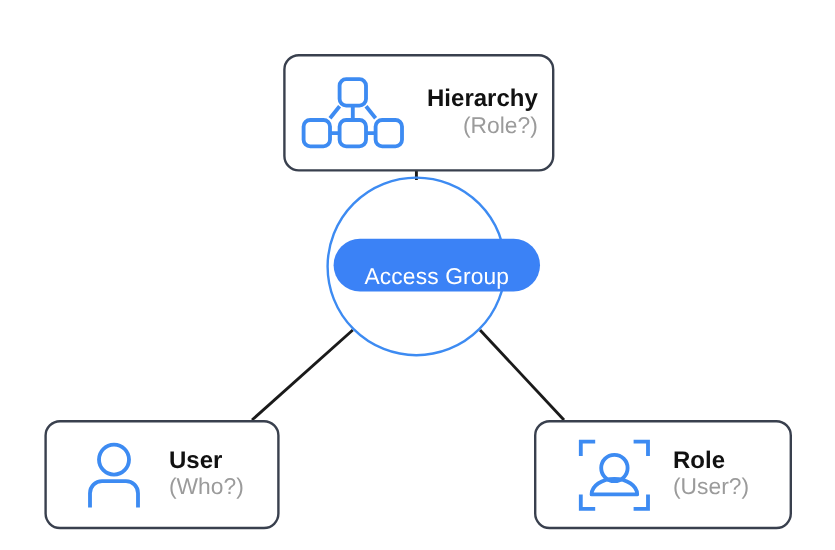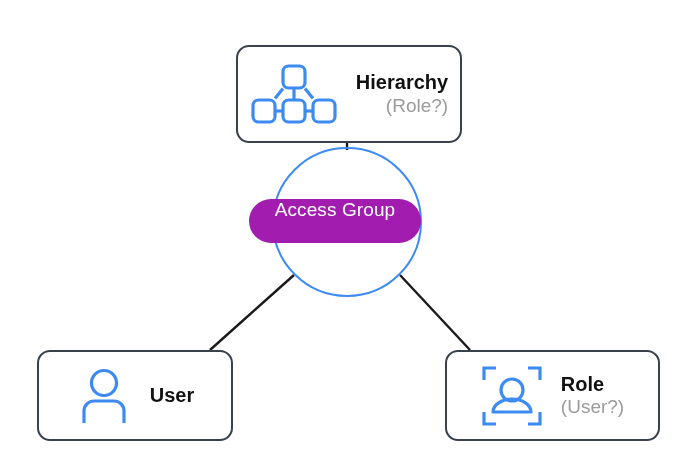--- a/index.html
+++ b/index.html
@@ -103,29 +103,29 @@
     top: 147px;
     width: 150px;
     height: 150px;
     box-sizing: border-box;
     border: 2px solid #3d8bf2;
     border-radius: 50%;
     background: transparent;
   }
   #access-pill {
     position: absolute;
-    left: 249px;
+    left: 278px;
     top: 199px;
     width: 172px;
     height: 44px;
     box-sizing: border-box;
     border-radius: 22px;
-    background: #a21caf;
+    background: #3b82f6;
     display: flex;
-    align-items: flex-start;
+    align-items: flex-end;
     justify-content: center;
   }
   #access-pill-label {
     font-size: 19px;
     color: #ffffff;
     letter-spacing: 0.1px;
     white-space: nowrap;
   }
 </style>
 </head>
@@ -166,20 +166,21 @@
 
   <div class="node-box" id="box-user">
     <div class="node-icon">
       <svg width="56" height="58" viewBox="0 0 56 58" fill="none">
         <circle cx="28" cy="16" r="12.5" stroke="#3d8bf2" stroke-width="3.2" fill="none"></circle>
         <path d="M8 56 L8 44 A10 10 0 0 1 18 34 L38 34 A10 10 0 0 1 48 44 L48 56" stroke="#3d8bf2" stroke-width="3.2" fill="none" stroke-linecap="butt"></path>
       </svg>
     </div>
     <div class="node-text">
       <span class="node-title">User</span>
+      <span class="node-sub">(Who?)</span>
     </div>
   </div>
 
   <div class="node-box" id="box-role">
     <div class="node-icon">
       <svg width="62" height="62" viewBox="0 0 62 62" fill="none">
         <circle cx="31" cy="25" r="11" stroke="#3d8bf2" stroke-width="3.2" fill="none"></circle>
         <path d="M12 47 A19 13 0 0 1 50 47 Z" stroke="#3d8bf2" stroke-width="3.2" fill="none" stroke-linejoin="round"></path>
         <path d="M3 15 L3 3 L15 3" stroke="#3d8bf2" stroke-width="3.2" fill="none" stroke-linecap="butt"></path>
         <path d="M47 3 L59 3 L59 15" stroke="#3d8bf2" stroke-width="3.2" fill="none" stroke-linecap="butt"></path>

